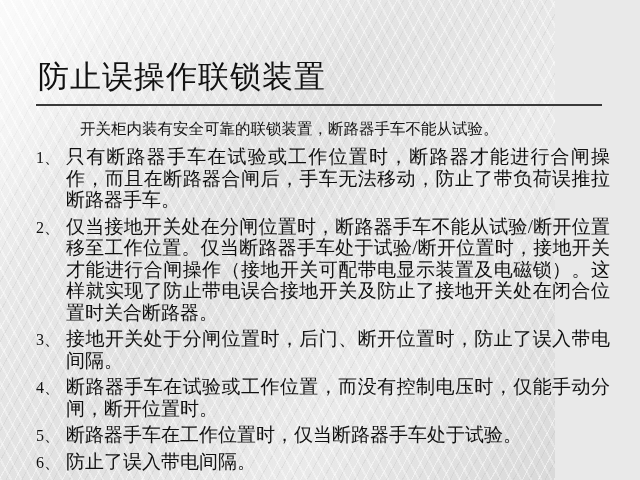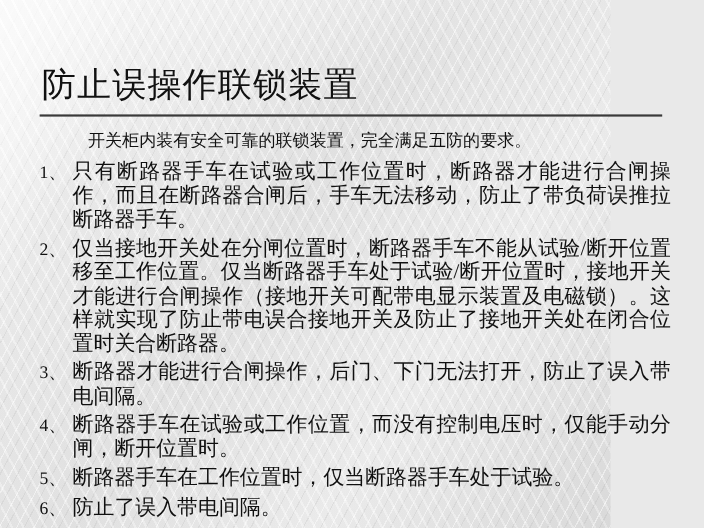--- a/index.html
+++ b/index.html
@@ -105,36 +105,36 @@
     text-align: justify;
   }
 </style>
 </head>
 <body>
 
 <div class="slide">
   <div class="content">
     <div class="title">防止误操作联锁装置</div>
     <div class="title-rule"></div>
-    <div class="intro">开关柜内装有安全可靠的联锁装置，完全满足五防的要求。</div>
+    <div class="intro">开关柜内装有安全可靠的联锁装置，断路器手车不能从试验。</div>
     <div class="list">
 
       <div class="item">
         <div class="num">1、</div>
         <div class="text">只有断路器手车在试验或工作位置时，断路器才能进行合闸操作，而且在断路器合闸后，手车无法移动，防止了带负荷误推拉断路器手车。</div>
       </div>
 
       <div class="item">
         <div class="num">2、</div>
         <div class="text">仅当接地开关处在分闸位置时，断路器手车不能从试验/断开位置移至工作位置。仅当断路器手车处于试验/断开位置时，接地开关才能进行合闸操作（接地开关可配带电显示装置及电磁锁）。这样就实现了防止带电误合接地开关及防止了接地开关处在闭合位置时关合断路器。</div>
       </div>
 
       <div class="item">
         <div class="num">3、</div>
-        <div class="text">断路器才能进行合闸操作，后门、下门无法打开，防止了误入带电间隔。</div>
+        <div class="text">接地开关处于分闸位置时，后门、断开位置时，防止了误入带电间隔。</div>
       </div>
 
       <div class="item">
         <div class="num">4、</div>
         <div class="text">断路器手车在试验或工作位置，而没有控制电压时，仅能手动分闸，断开位置时。</div>
       </div>
 
       <div class="item">
         <div class="num">5、</div>
         <div class="text">断路器手车在工作位置时，仅当断路器手车处于试验。</div>

